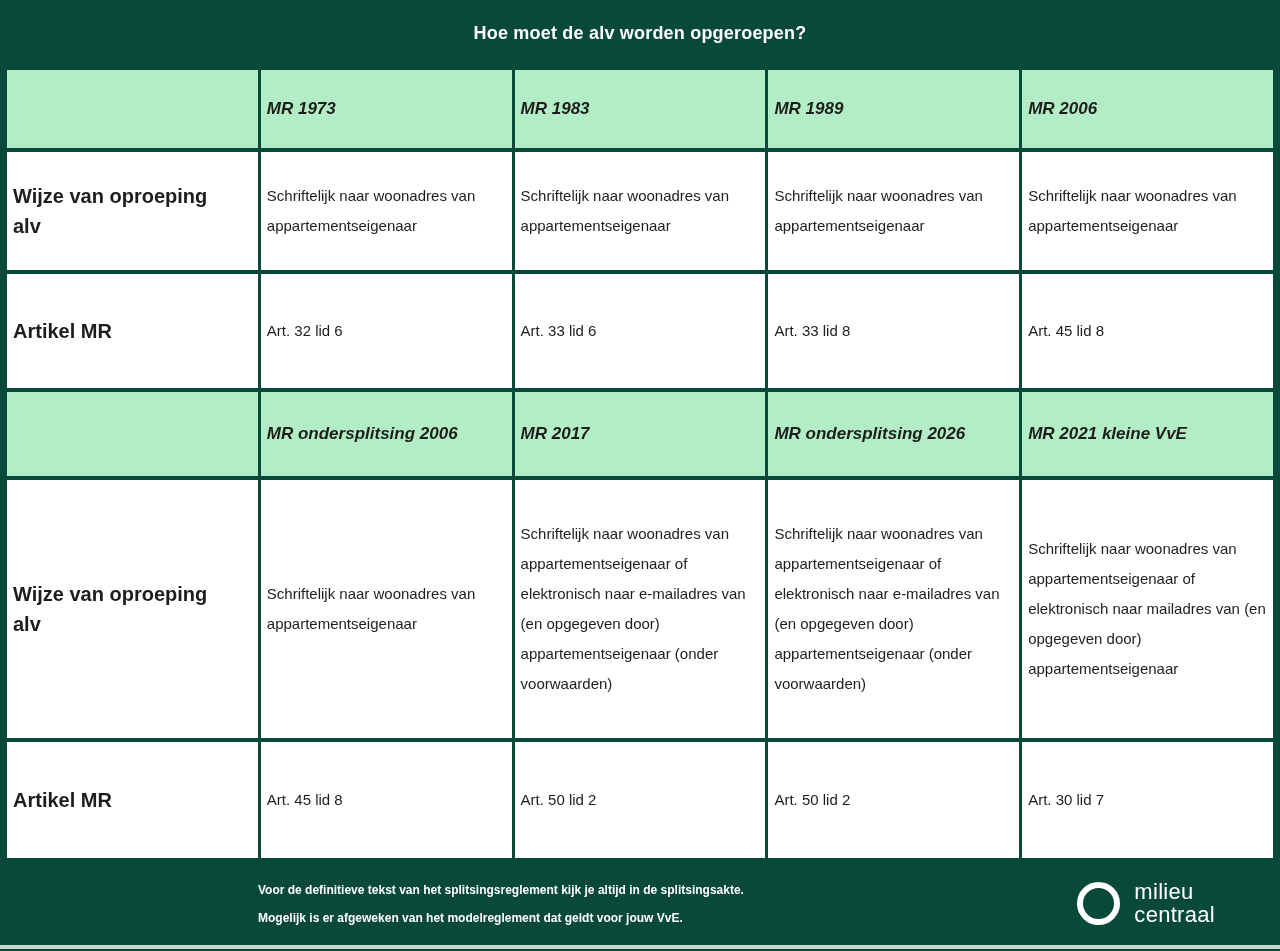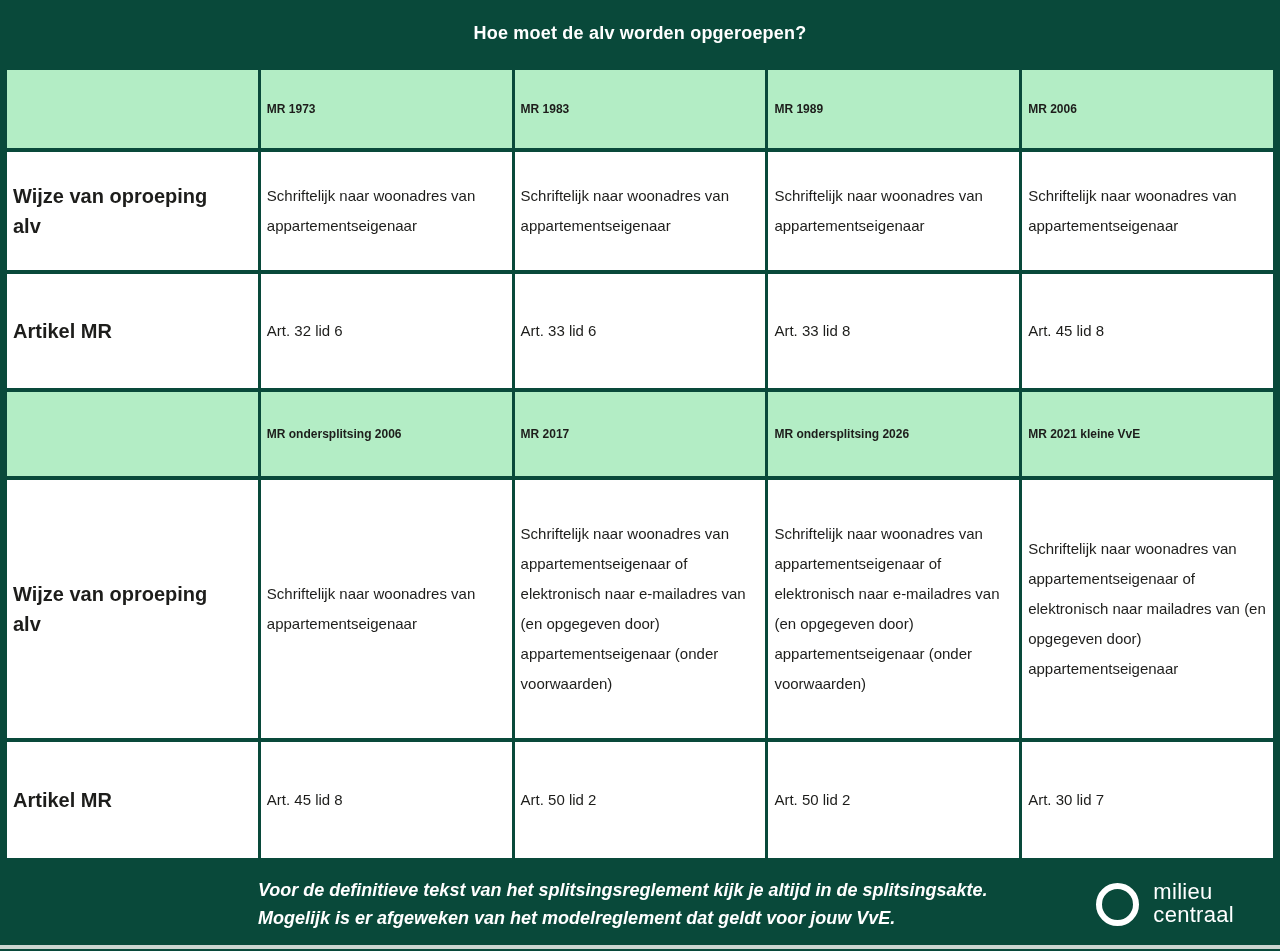--- a/index.html
+++ b/index.html
@@ -28,43 +28,43 @@
   .mr-table th,.mr-table td{
     border:3px solid var(--dark);
     border-top-width:4px;border-bottom-width:4px;
     background:#fff;
     text-align:left;vertical-align:middle;
     padding:2px 4px 2px 6px;
     font-size:15px;font-weight:400;line-height:30px;color:var(--ink);
   }
   .mr-table tr.header-row th{
     background:var(--light);
-    font-weight:700;font-size:12px;line-height:22px;
+    font-weight:700;font-size:17px;line-height:22px;font-style:italic;
   }
   .mr-table th.row-label{
     font-weight:700;font-size:20px;line-height:30px;
   }
   .mr-table th.row-label span{display:block;max-width:200px;}
   tr.r-head1{height:82px;}
   tr.r-wijze1{height:122px;}
   tr.r-artikel1{height:118px;}
   tr.r-head2{height:88px;}
   tr.r-wijze2{height:262px;}
   tr.r-artikel2{height:120px;}
   .footer{
     height:83px;display:flex;align-items:center;
     padding-left:258px;box-sizing:border-box;
   }
   .footer-note{
-    color:#fff;font-style:italic;font-weight:700;
-    font-size:18px;line-height:28px;
+    color:#fff;font-weight:700;
+    font-size:12px;line-height:28px;
   }
   .logo{
-    margin-left:auto;margin-right:46px;
-    display:flex;align-items:flex-end;gap:14px;
+    margin-left:auto;margin-right:65px;
+    display:flex;align-items:center;gap:14px;
   }
   .logo-circle{
     width:31px;height:31px;border:6px solid #fff;border-radius:50%;
     flex:0 0 auto;
   }
   .logo-text{
     color:#fff;font-size:22px;line-height:22.5px;letter-spacing:0.3px;font-weight:400;
   }
   .bottom-strip{height:4px;background:#ccd5d0;width:100%;}
 </style>

